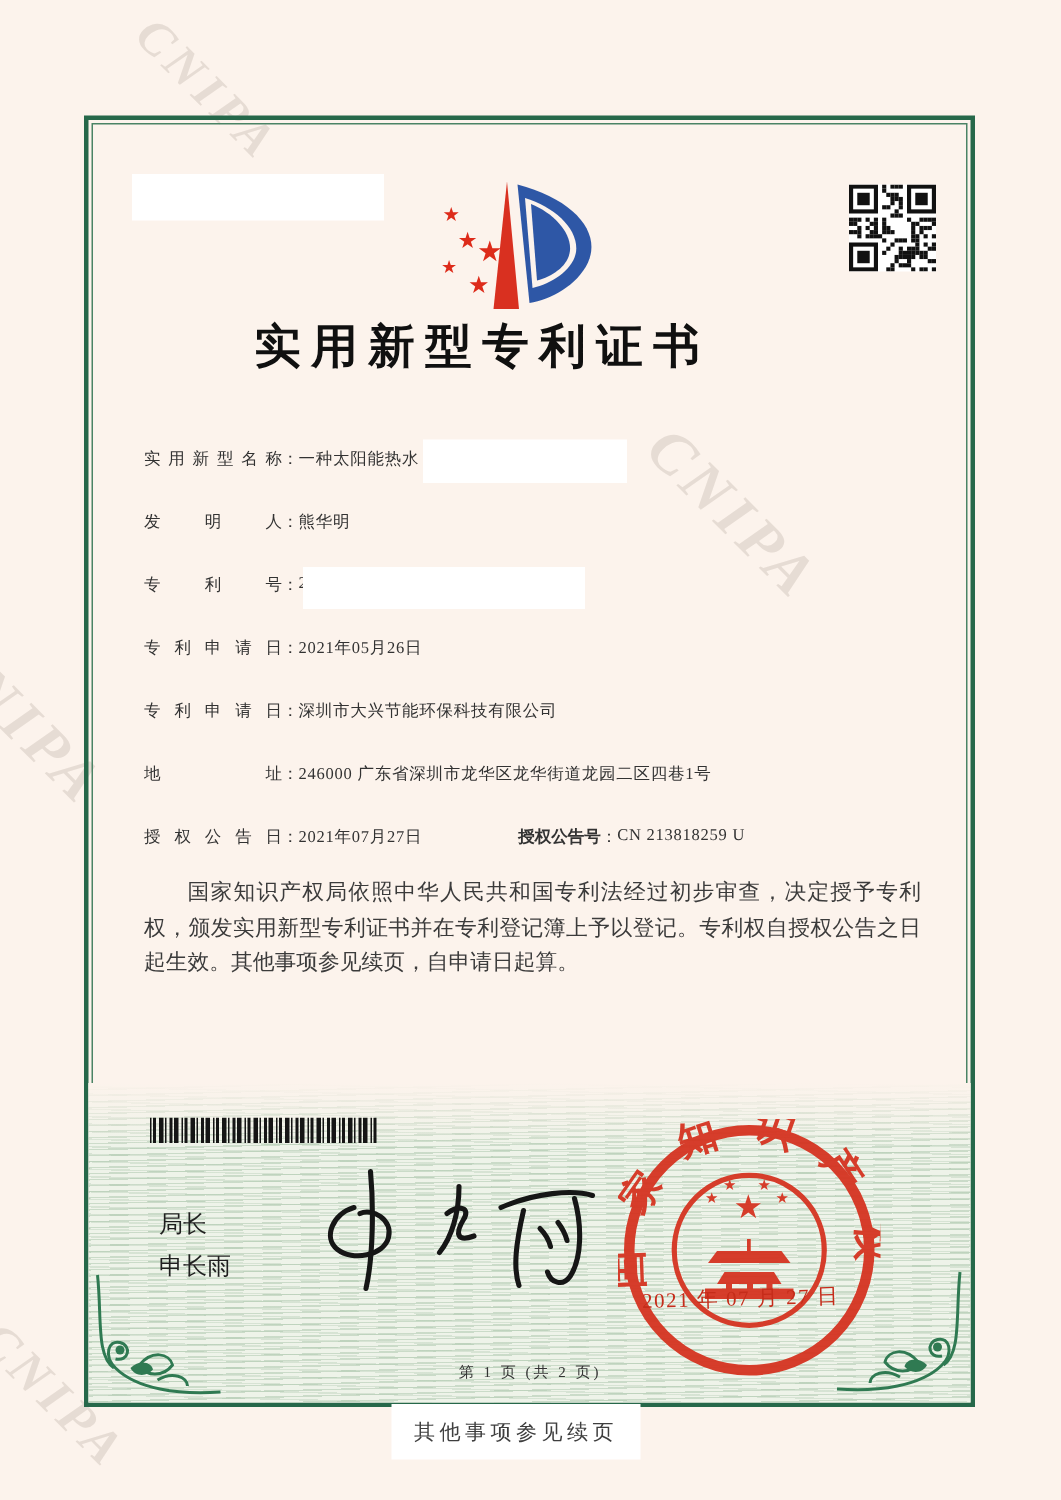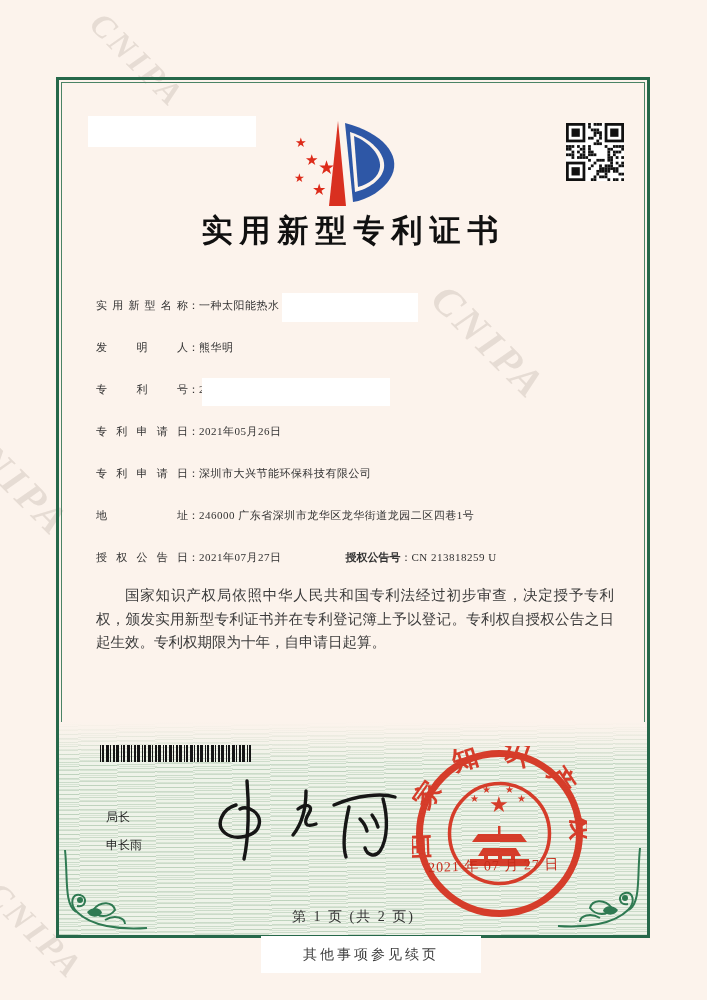--- a/index.html
+++ b/index.html
@@ -28,53 +28,53 @@
 
   
   .redact{position:absolute;background:#ffffff;}
   .rd-cert{left:88px;top:116px;width:168px;height:31px;}
   .rd-name{left:282px;top:293px;width:136px;height:29px;}
   .rd-pat{left:202px;top:378px;width:188px;height:28px;}
 
   .logo{position:absolute;left:294px;top:116px;width:118px;height:96px;}
   .qr{position:absolute;left:566px;top:123px;width:58px;height:58px;background:#fff;}
 
-  .title{position:absolute;left:0;top:210px;width:707px;text-align:center;
+  .title{position:absolute;left:0;top:210px;width:643px;text-align:center;
     font-size:31px;font-weight:bold;letter-spacing:7px;color:#101010;}
 
   
   .fields{position:absolute;left:96px;top:284px;width:520px;font-size:11px;color:#323232;}
   .frow{height:42px;display:flex;align-items:center;white-space:nowrap;}
   .lab{display:inline-block;width:92px;text-align:justify;text-align-last:justify;}
   .lab2{display:inline-block;font-weight:bold;}
   .val{letter-spacing:.5px;}
   .gap2{margin-left:64px;}
 
   .bodytxt{position:absolute;left:96px;top:584px;width:518px;font-size:14.5px;line-height:23.5px;
     color:#3b3b3b;text-align:justify;}
   .bodytxt p{margin:0;text-indent:2em;}
 
   .barcode{position:absolute;left:100px;top:745px;width:152px;height:17px;}
 
   .signblock{position:absolute;left:106px;top:803px;font-family:"Liberation Sans","DejaVu Sans",sans-serif;
-    font-size:12px;line-height:28px;color:#1f1f1f;}
+    font-size:16px;line-height:28px;color:#1f1f1f;}
   .signature{position:absolute;left:202px;top:775px;width:200px;height:95px;}
 
   .seal{position:absolute;left:412px;top:746px;width:175px;height:175px;opacity:.93;}
   .sealdate{position:absolute;left:428px;top:857px;width:150px;font-size:14px;color:#c52c1a;
     letter-spacing:1px;transform:rotate(-1.5deg);white-space:nowrap;}
 
   .flourish{position:absolute;width:90px;height:90px;}
   .fl-left{left:59px;top:846px;}
   .fl-right{left:556px;top:844px;transform:scaleX(-1);}
 
   .pagenum{position:absolute;left:0;top:908px;width:707px;text-align:center;
-    font-size:14px;letter-spacing:2px;color:#333;}
-
-  .notestrip{position:absolute;left:261px;top:936px;width:220px;height:37px;background:#fff;
+    font-size:10px;letter-spacing:2px;color:#333;}
+
+  .notestrip{position:absolute;left:261px;top:936px;width:166px;height:37px;background:#fff;
     display:flex;align-items:center;justify-content:center;}
   .notetext{font-size:14px;letter-spacing:3px;color:#3e3e3e;}
 </style>
 </head>
 <body>
 
 <div class="page">
 
   <div class="wm wm1">CNIPA</div>
   <div class="wm wm2">CNIPA</div>
@@ -264,21 +264,21 @@
       <span class="lab2 gap2">授权公告号</span>
         <span>：</span>
         <span class="val">CN 213818259 U</span>
     </div>
   </div>
 
   <div class="redact rd-name"></div>
   <div class="redact rd-pat"></div>
 
   <div class="bodytxt">
-    <p>国家知识产权局依照中华人民共和国专利法经过初步审查，决定授予专利权，颁发实用新型专利证书并在专利登记簿上予以登记。专利权自授权公告之日起生效。专利权期限为十年，自申请日起算。</p>
+    <p>国家知识产权局依照中华人民共和国专利法经过初步审查，决定授予专利权，颁发实用新型专利证书并在专利登记簿上予以登记。专利权自授权公告之日起生效。其他事项参见续页，自申请日起算。</p>
   </div>
 
   <svg class="barcode" id="bc" viewBox="0 0 152 17" preserveAspectRatio="none">
       <rect x="0" y="0" width="1" height="17" fill="#151515"></rect>
       <rect x="2" y="0" width="2" height="17" fill="#151515"></rect>
       <rect x="6" y="0" width="3" height="17" fill="#151515"></rect>
       <rect x="10" y="0" width="1" height="17" fill="#151515"></rect>
       <rect x="13" y="0" width="2" height="17" fill="#151515"></rect>
       <rect x="16" y="0" width="3" height="17" fill="#151515"></rect>
       <rect x="21" y="0" width="1" height="17" fill="#151515"></rect>

